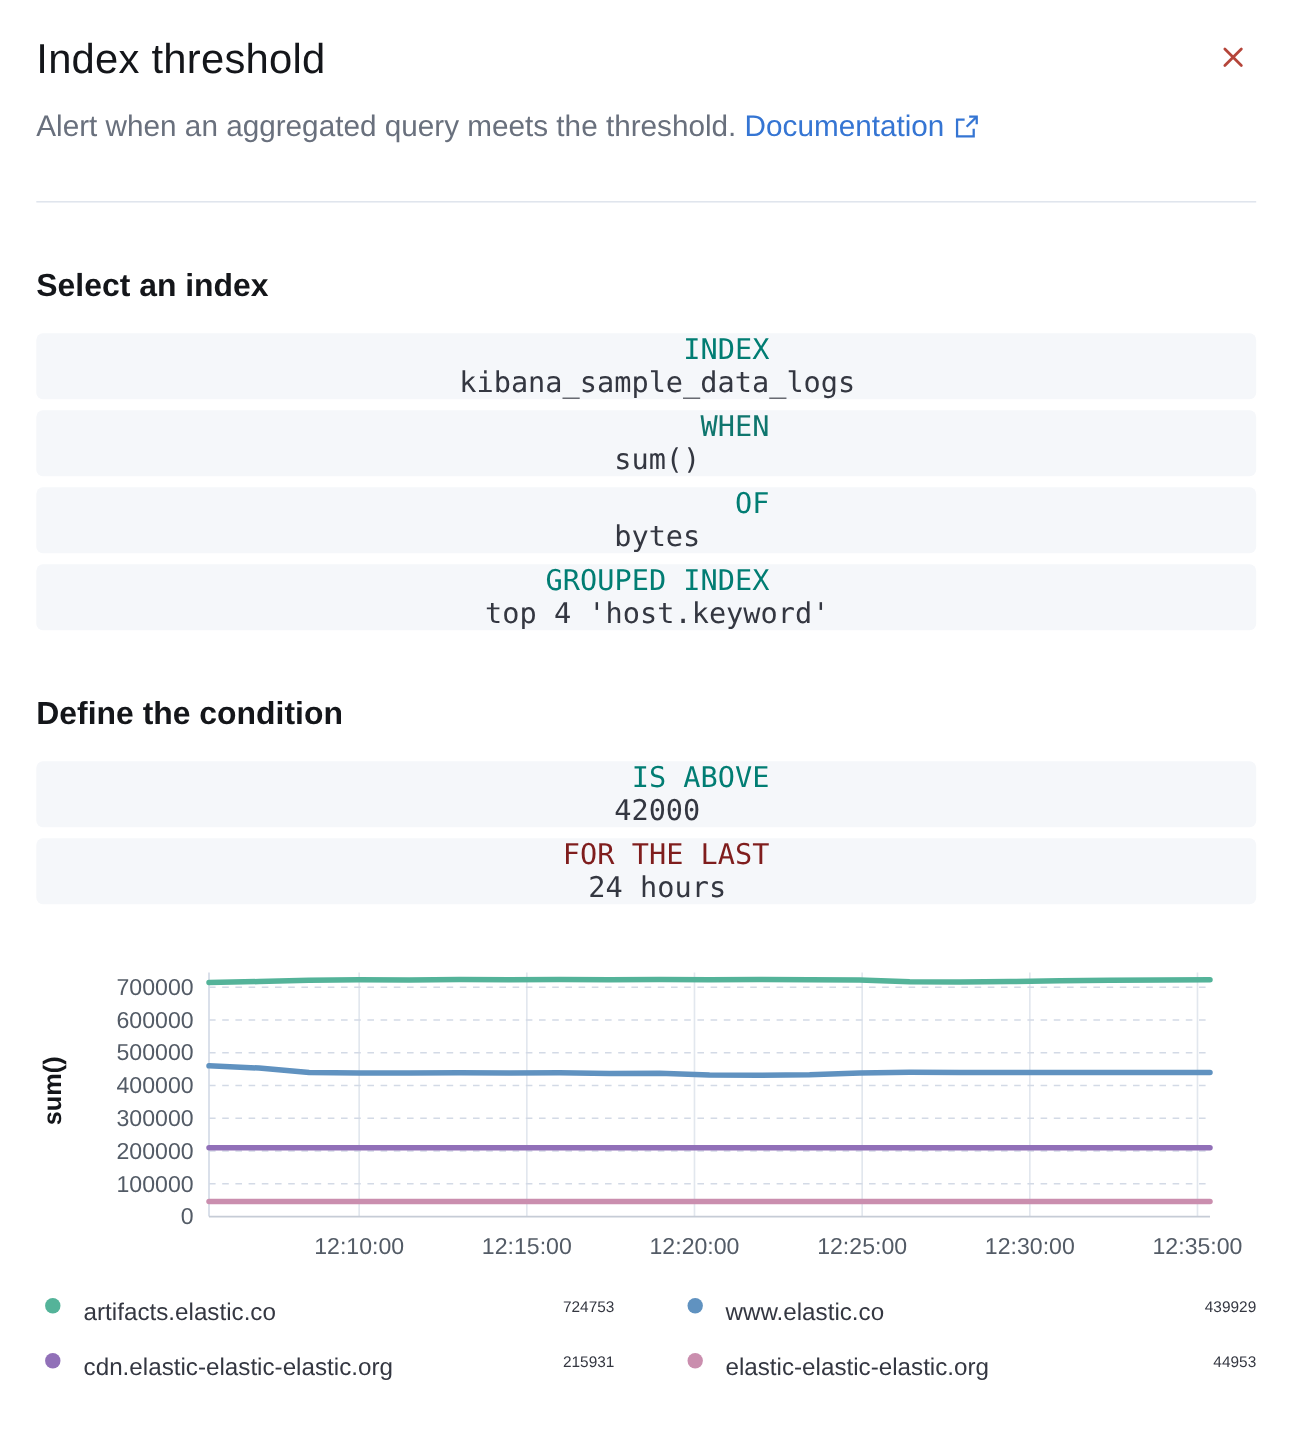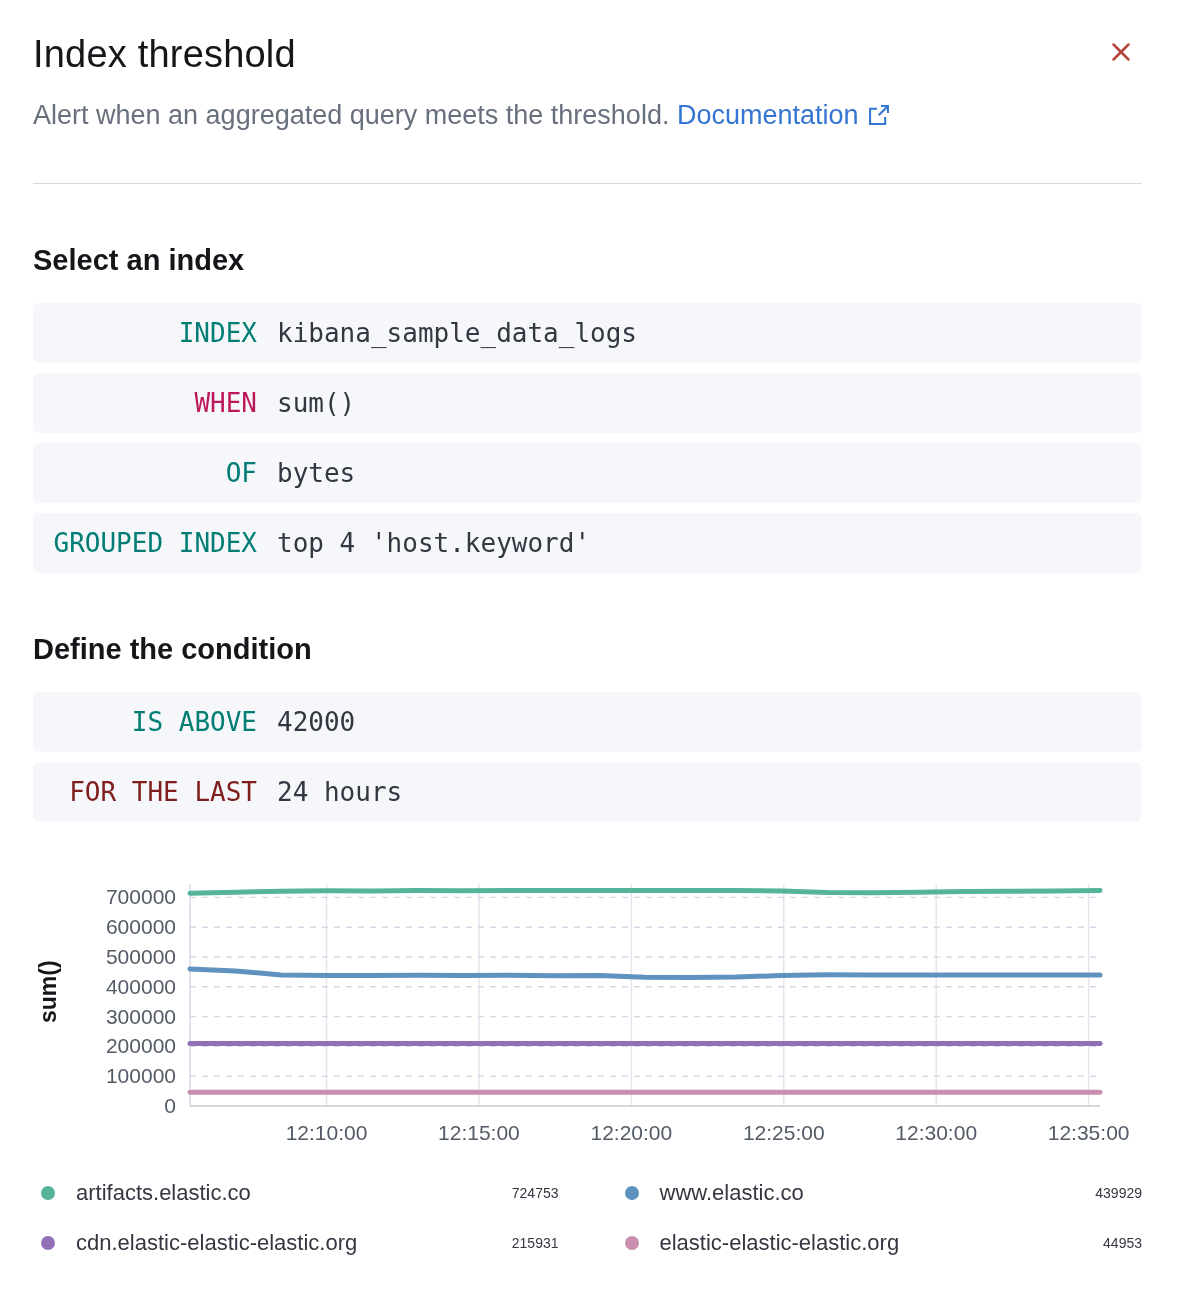--- a/index.html
+++ b/index.html
@@ -21,40 +21,40 @@
   .subtitle a{text-decoration:none;cursor:pointer}
   .ext-icon{display:inline-block;vertical-align:-2px;margin-left:9px}
   hr.divider{border:0;border-top:1px solid #d3dae6;margin-top:50px}
 
   
   h2{font-size:29px;font-weight:700;color:#14161a;margin-top:60px}
   .rows{margin-top:26px}
   .expr-row{
     display:flex;align-items:center;height:60px;background:#f5f7fa;
     border-radius:6px;margin-bottom:10px;cursor:pointer;
-    font-family:"DejaVu Sans Mono","Liberation Mono",monospace;font-size:26px;
+    font-family:"DejaVu Sans Mono","Liberation Mono",monospace;font-size:26px;flex-direction:column;
   }
   .expr-row .kw{width:224px;flex:none;text-align:right;color:#017d73;white-space:pre}
   .expr-row .val{margin-left:20px;color:#343741;white-space:pre}
 
   
   .chart-wrap{margin-top:56px;display:flex;align-items:flex-start}
   .ylabel{
     width:30px;height:228px;display:flex;align-items:center;justify-content:center;
     writing-mode:vertical-rl;transform:rotate(180deg);
     font-size:23px;font-weight:700;color:#14161a;
   }
   svg text.tick{font-family:"Liberation Sans",sans-serif;font-size:21px;fill:#535b66}
 
   
   .legend{
     margin-top:32px;display:grid;grid-template-columns:1fr 1fr;
     column-gap:66px;row-gap:24px;padding-left:8px;padding-right:0;
   }
-  .legend-item{display:flex;align-items:center;font-size:22px;color:#343741;cursor:pointer}
+  .legend-item{display:flex;align-items:flex-start;font-size:22px;color:#343741;cursor:pointer}
   .dot{width:14px;height:14px;border-radius:50%;flex:none;margin-right:21px}
   .lval{margin-left:auto;font-size:14px;color:#343741}
 </style>
 </head>
 <body>
 
 <div class="page">
 
   <div class="flyout-header">
     <h1>Index threshold</h1>
@@ -76,21 +76,21 @@
   <hr class="divider">
 
   <section>
     <h2>Select an index</h2>
     <div class="rows">
       <div class="expr-row">
         <span class="kw" style="color: rgb(1, 125, 115);">INDEX</span>
         <span class="val">kibana_sample_data_logs</span>
       </div>
       <div class="expr-row">
-        <span class="kw" style="color: #be185d;">WHEN</span>
+        <span class="kw" style="color: #0f766e;">WHEN</span>
         <span class="val">sum()</span>
       </div>
       <div class="expr-row">
         <span class="kw" style="color: rgb(1, 125, 115);">OF</span>
         <span class="val">bytes</span>
       </div>
       <div class="expr-row">
         <span class="kw" style="color: rgb(1, 125, 115);">GROUPED INDEX</span>
         <span class="val">top 4 'host.keyword'</span>
       </div>

